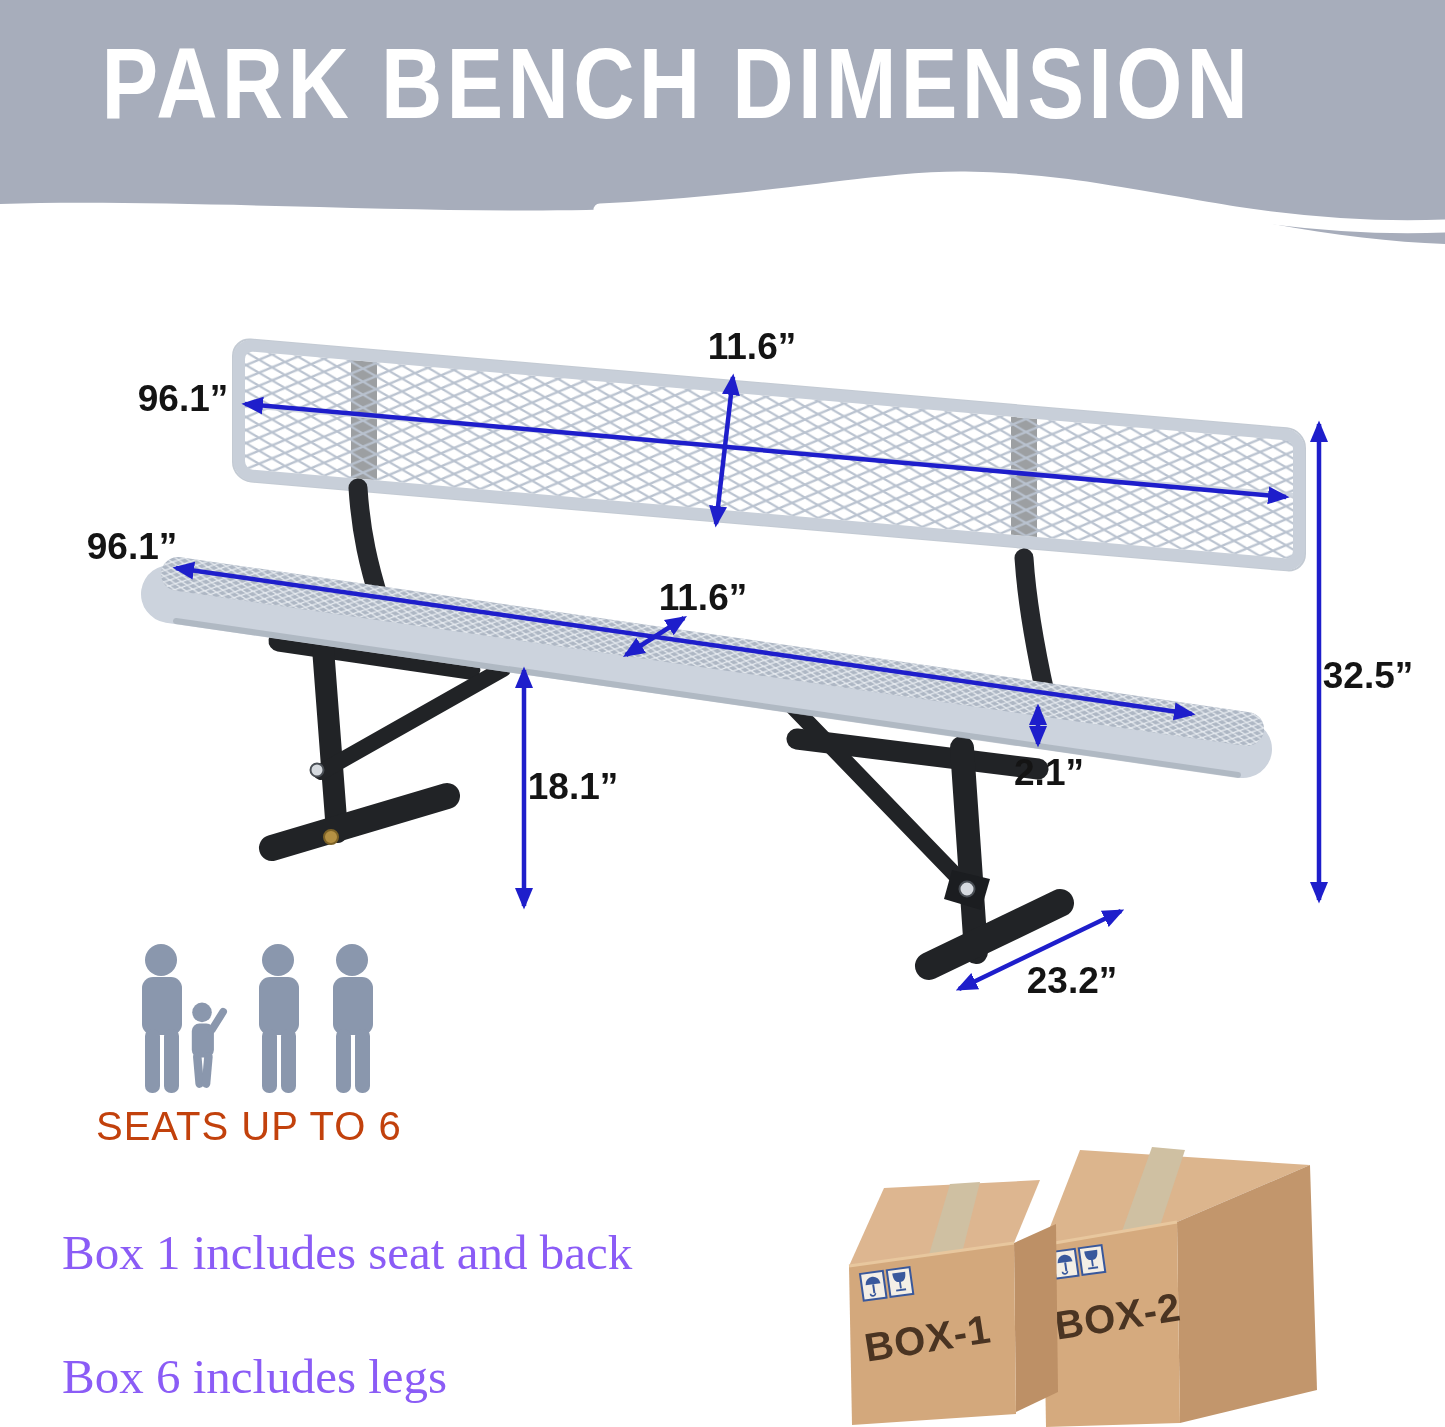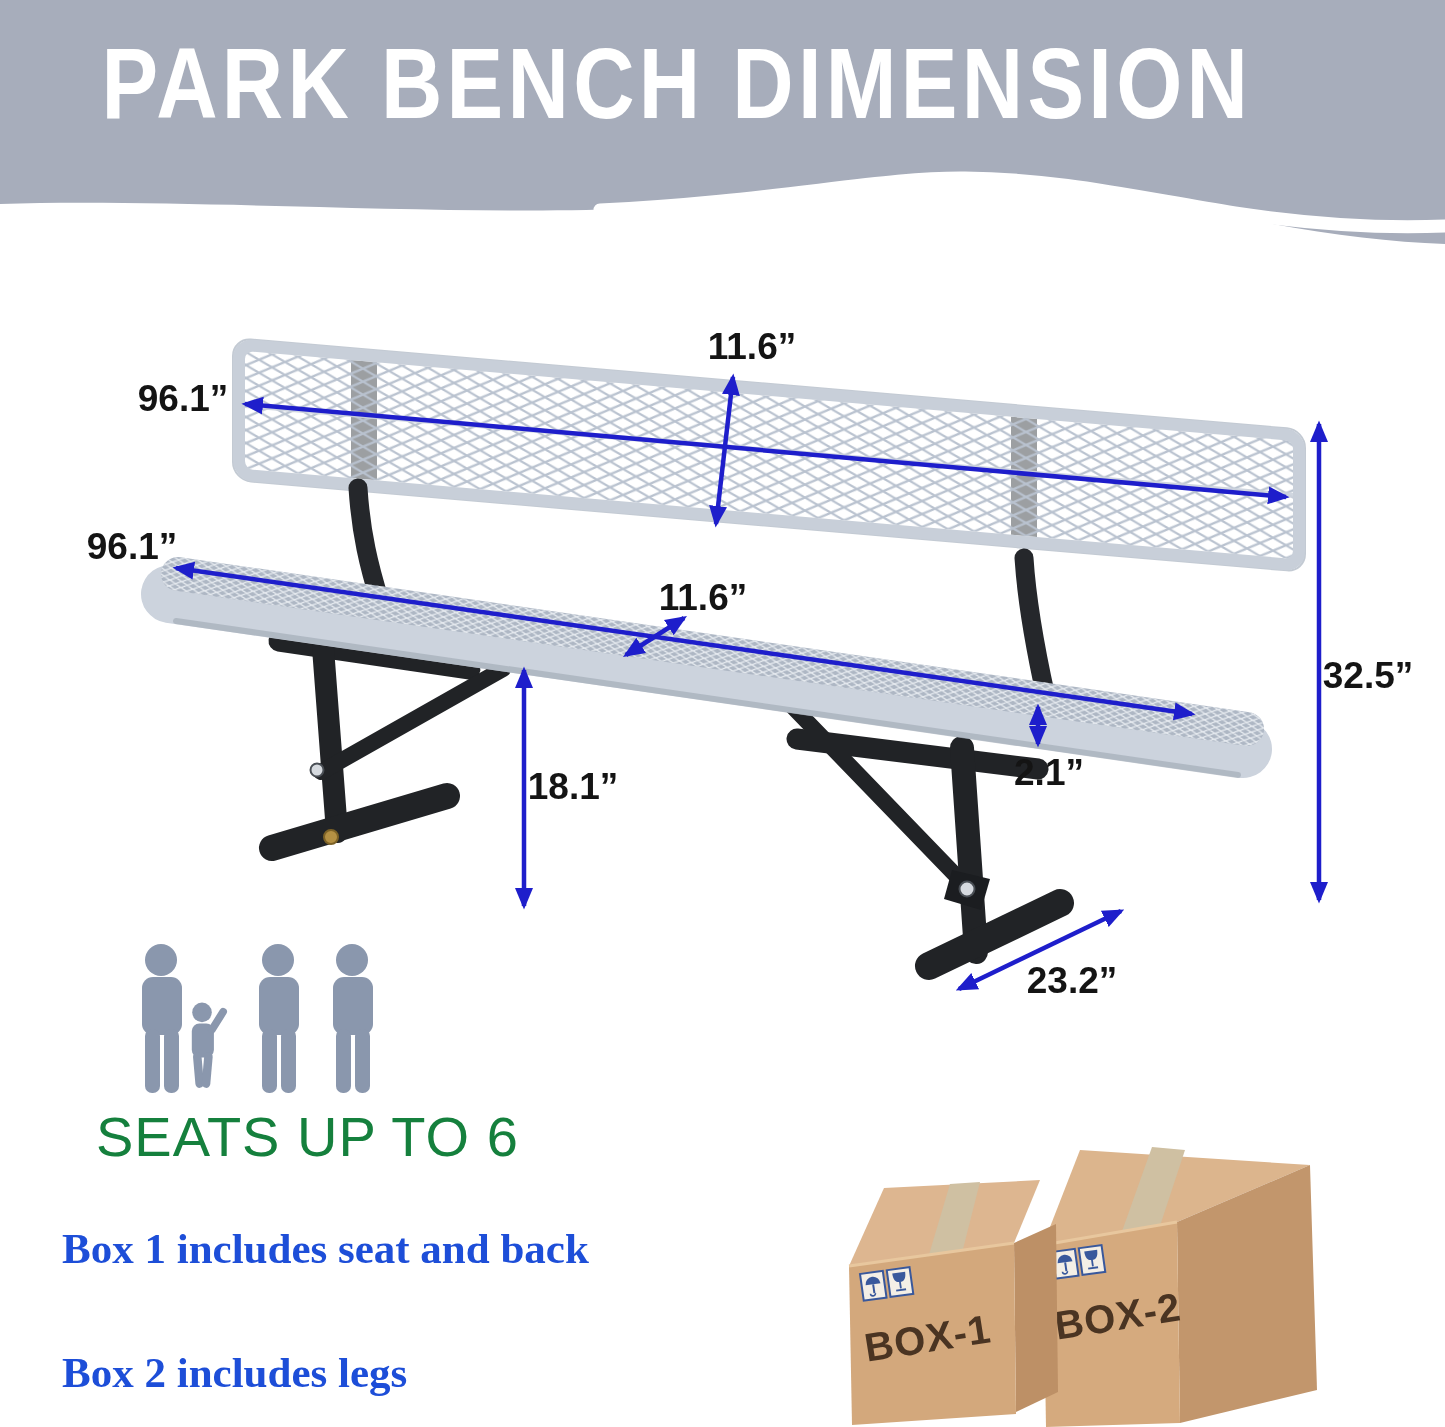--- a/index.html
+++ b/index.html
@@ -9,26 +9,26 @@
   }
   .scene{position:absolute;left:0;top:0;}
   .title-wrap{
     position:absolute;left:0;right:0;top:26px;text-align:left;white-space:nowrap;
   }
   .title-wrap span{
     display:inline-block;transform:scaleX(.85);transform-origin:center;
     font-size:100px;font-weight:bold;color:#ffffff;letter-spacing:5px;
   }
   .seats-label{
-    position:absolute;left:96px;top:1104px;font-size:56px;letter-spacing:1px;
-    color:#15803d;font-weight:500;white-space:nowrap;
+    position:absolute;left:96px;top:1104px;font-size:40px;letter-spacing:1px;
+    color:#c2410c;font-weight:500;white-space:nowrap;
   }
   .note{
     position:absolute;left:62px;font-family:"Liberation Serif",serif;
-    font-weight:bold;color:#1d4ed8;font-size:43px;white-space:nowrap;
+    font-weight:normal;color:#8b5cf6;font-size:49px;white-space:nowrap;
   }
   .note1{top:1224px;}
   .note2{top:1348px;}
   .dim-label{font-family:"Liberation Sans",sans-serif;font-weight:bold;font-size:37px;fill:#141414;}
   .box-label{font-family:"Liberation Sans",sans-serif;font-weight:bold;font-size:40px;fill:#4a3422;letter-spacing:1px;}
 </style>
 </head>
 <body>
 
 <div class="canvas">
@@ -164,15 +164,15 @@
   </g>
 </svg>
 
   <div class="title-wrap">
     <span>PARK BENCH DIMENSION</span>
   </div>
 
   <div class="seats-label">SEATS UP TO 6</div>
 
   <div class="note note1">Box 1 includes seat and back</div>
-  <div class="note note2">Box 2 includes legs</div>
+  <div class="note note2">Box 6 includes legs</div>
 
 </div>
 
 </body></html>

